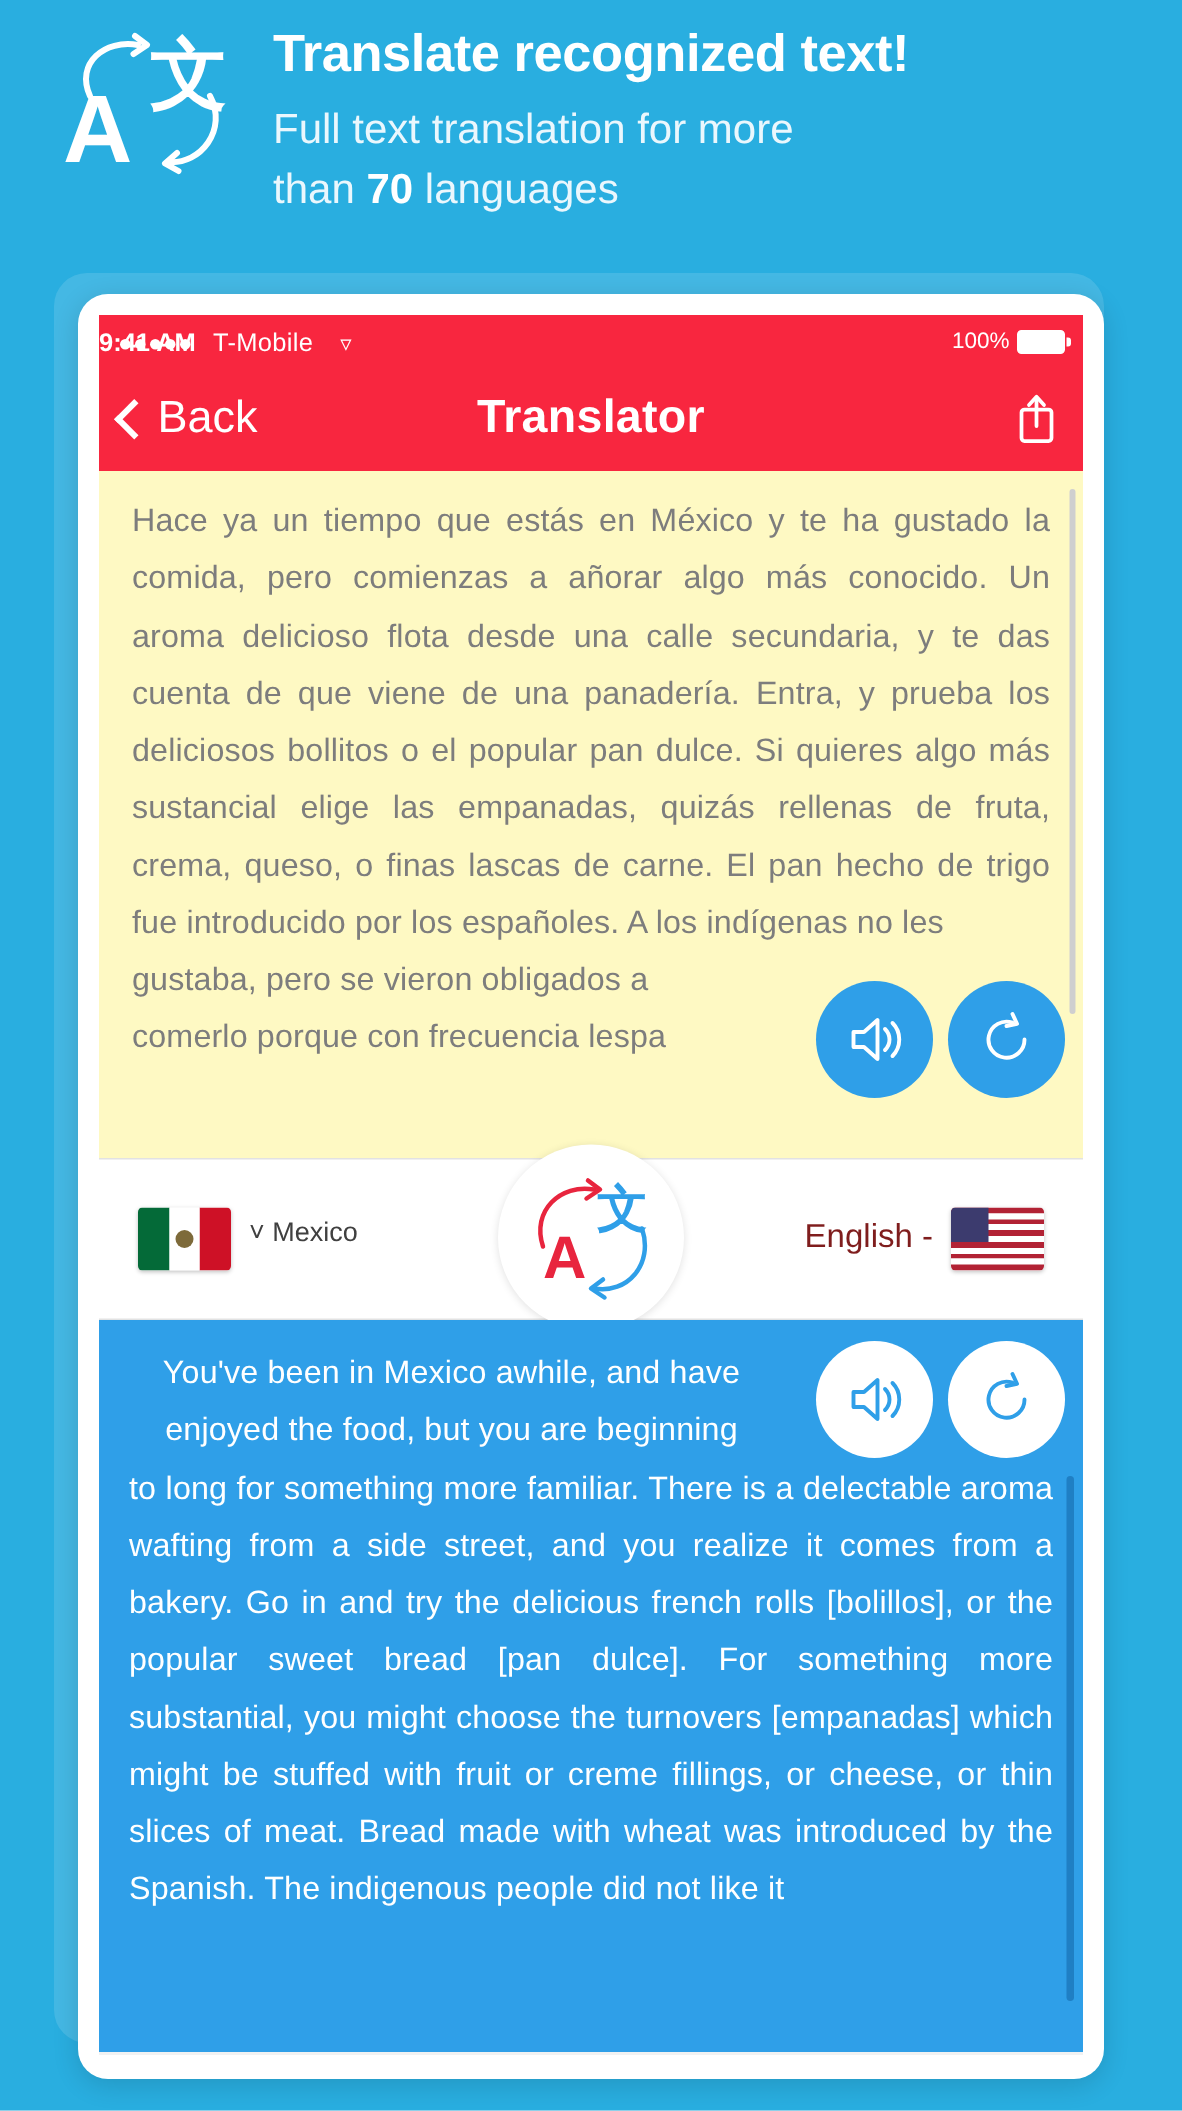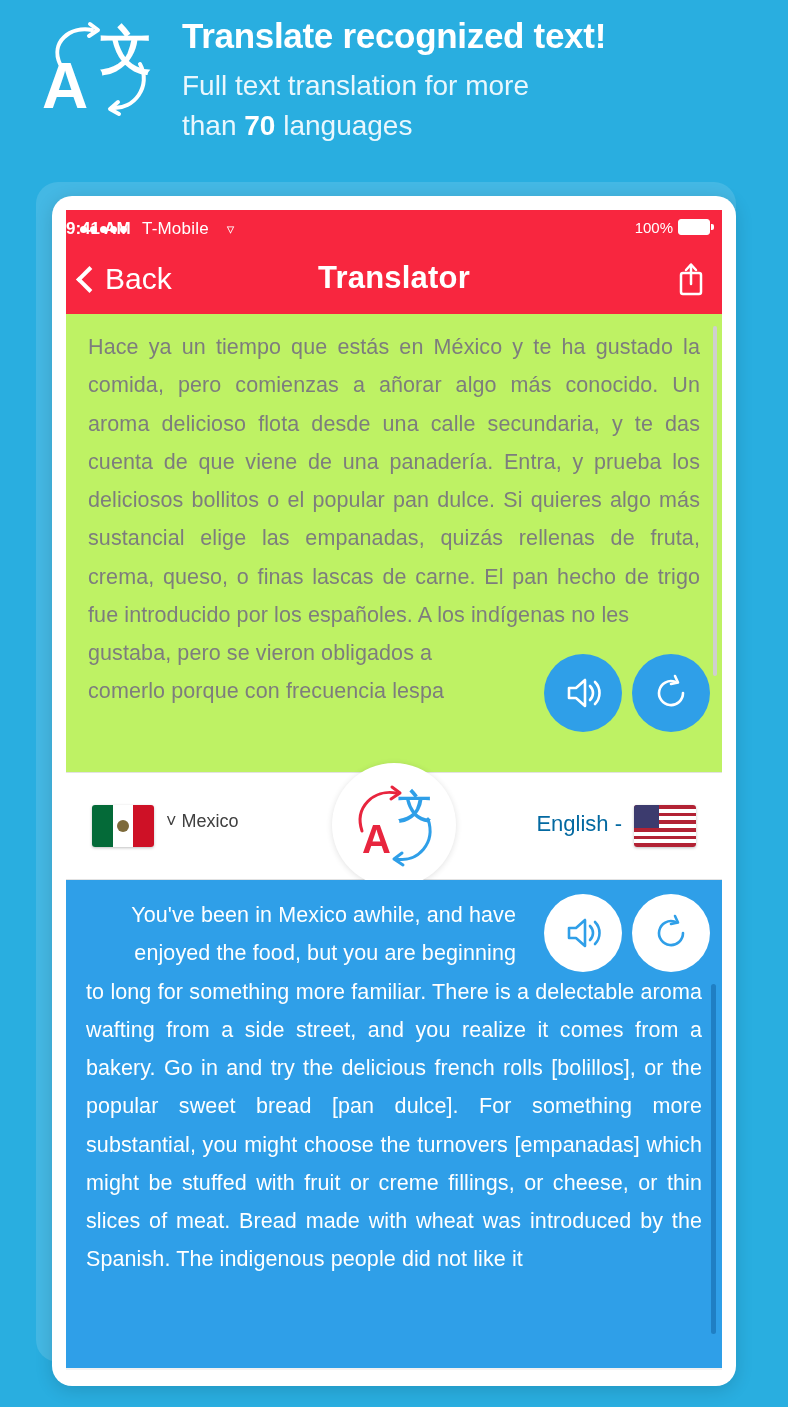--- a/index.html
+++ b/index.html
@@ -125,21 +125,21 @@
   .sb-time {
     position: absolute;
     left: 0; right: 0; top: 9px;
     text-align: left;
     font-size: 17px;
     font-weight: bold;
   }
   .sb-right {
     position: absolute;
     right: 12px; top: 9px;
-    display: flex; gap: 5px;
+    display: flex; align-items: center; gap: 5px;
     font-size: 15px;
   }
   .battery {
     width: 30px; height: 14px;
     border: 1.5px solid #ffffff;
     border-radius: 3px;
     position: relative;
     background: #ffffff;
   }
   .battery::after {
@@ -188,21 +188,21 @@
     position: absolute;
     right: 18px; top: 14px;
     width: 26px; height: 34px;
     cursor: pointer;
   }
 
   
   .source-pane {
     position: relative;
     height: 458px;
-    background: #bef264;
+    background: #fef9c3;
     padding: 14px 22px 0 22px;
     box-sizing: border-box;
     overflow: hidden;
   }
   .source-text {
     font-size: 21.5px;
     line-height: 1.78;
     color: #7d7d7d;
     text-align: justify;
     letter-spacing: 0.1px;
@@ -276,21 +276,21 @@
     position: absolute;
     left: 100px; top: 38px;
     font-size: 18px;
     color: #404040;
     cursor: pointer;
   }
   .lang-right {
     position: absolute;
     right: 100px; top: 38px;
     font-size: 22px;
-    color: #0369a1;
+    color: #7f1d1d;
     cursor: pointer;
   }
   .swap-circle {
     position: absolute;
     left: 50%;
     top: -10px;
     margin-left: -62px;
     width: 124px; height: 124px;
     border-radius: 50%;
     background: #ffffff;
@@ -324,21 +324,21 @@
     box-sizing: border-box;
     overflow: hidden;
   }
   .target-text {
     font-size: 21.5px;
     line-height: 1.78;
     color: #ffffff;
     text-align: justify;
     letter-spacing: 0.1px;
   }
-  .target-text .lead { display: block; text-align: right; width: 430px; }
+  .target-text .lead { display: block; text-align: center; width: 430px; }
   .tgt-speak { right: 100px; top: 14px; }
   .tgt-refresh { right: 12px; top: 14px; }
   .target-scroll {
     position: absolute;
     right: 6px; top: 104px;
     width: 5px; height: 350px;
     background: #1f7fc4;
     border-radius: 3px;
   }
 </style>

